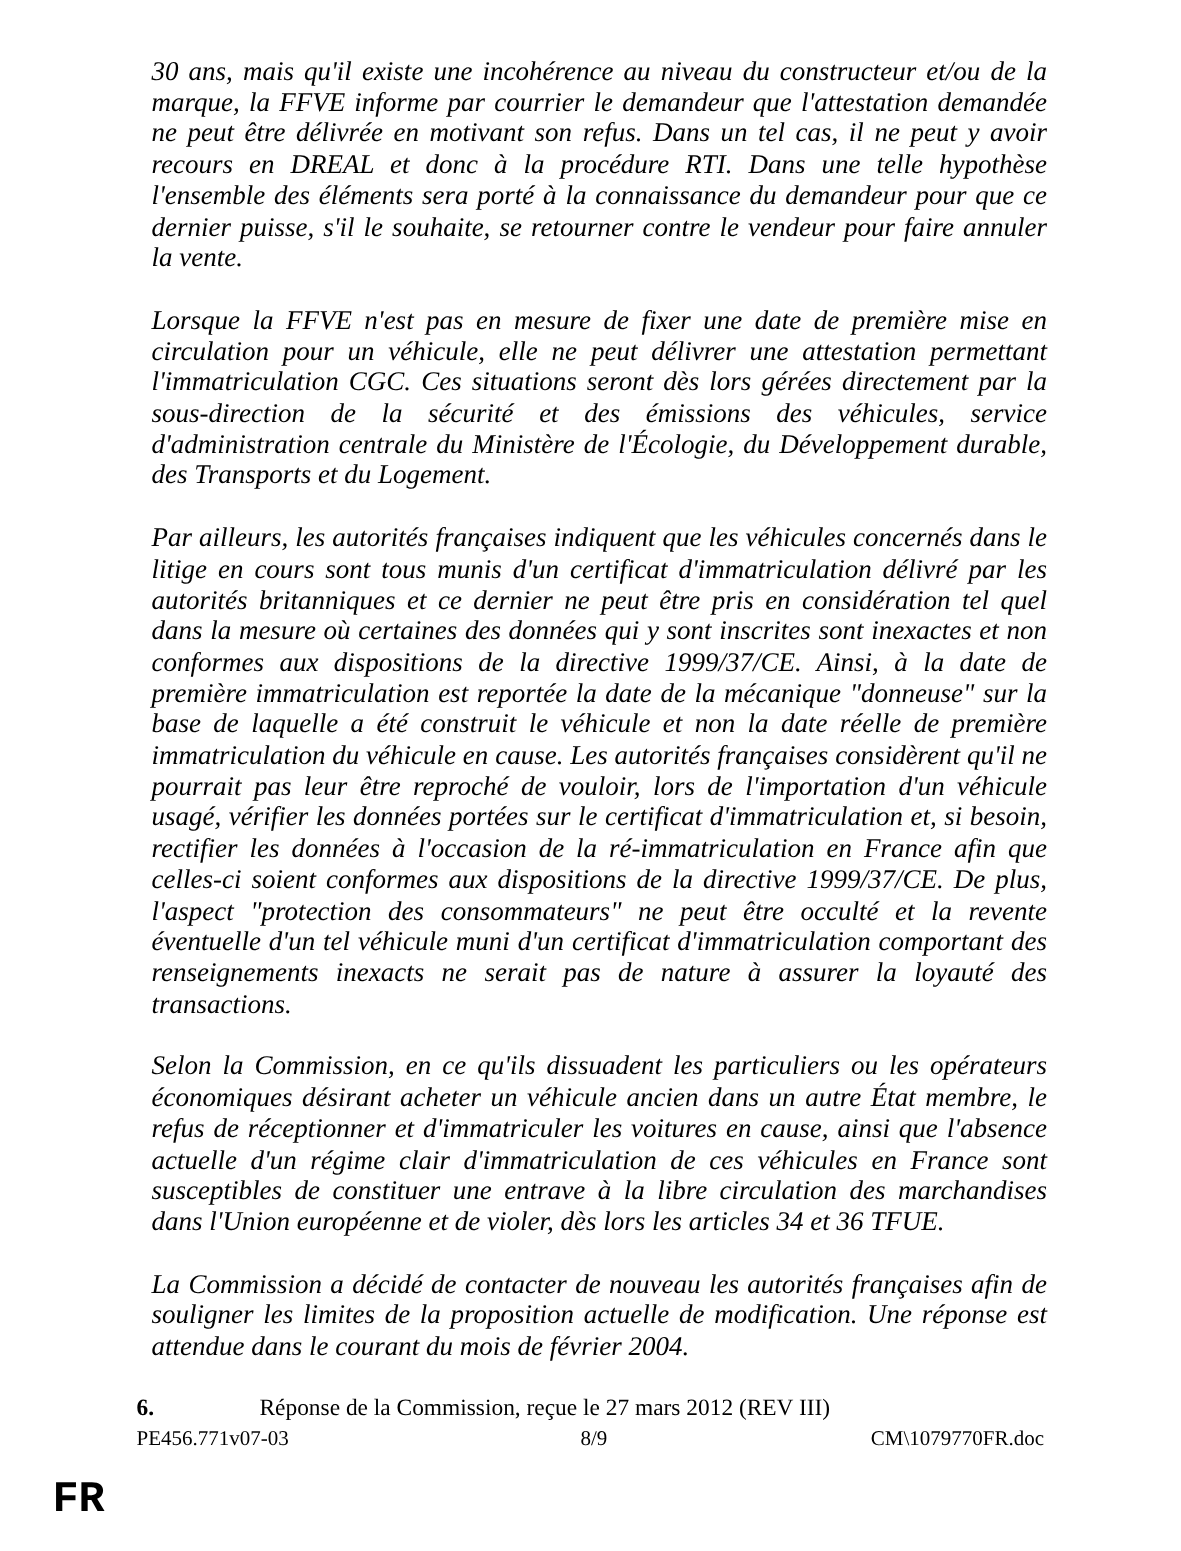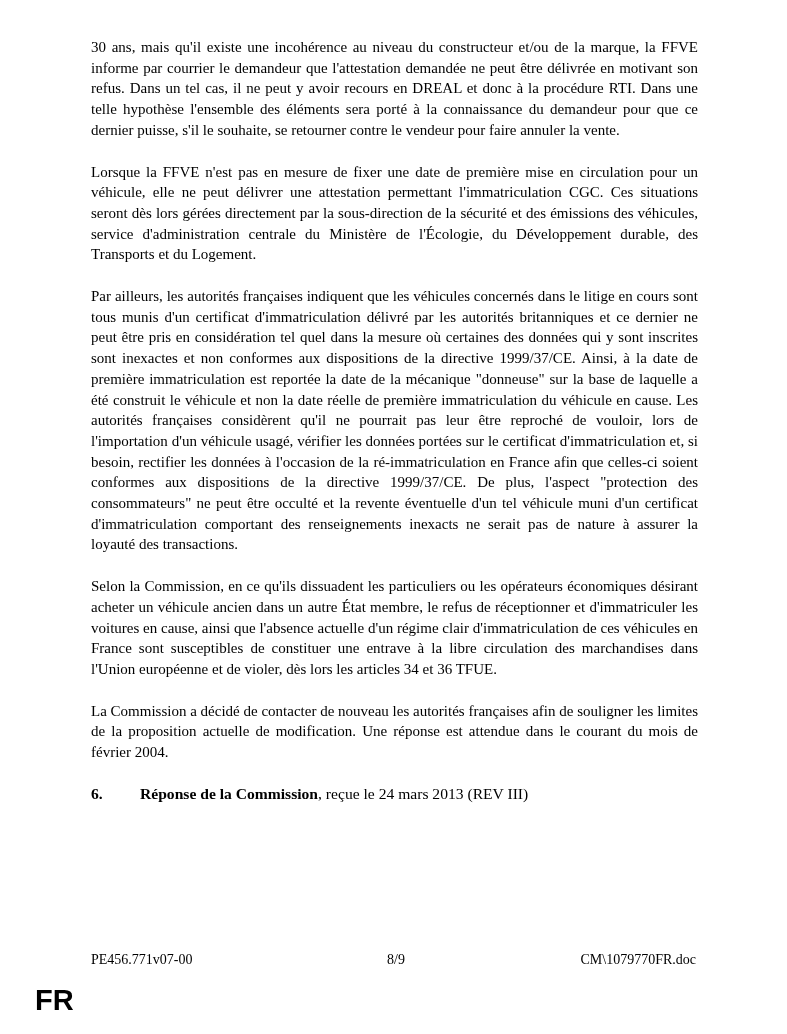--- a/index.html
+++ b/index.html
@@ -15,79 +15,81 @@
       color: #000000;
       font-family: "Liberation Serif", "DejaVu Serif", serif;
     }
     .page-body {
       position: absolute;
       left: 91px;
       top: 37px;
       width: 607px;
     }
     .para {
-      margin: 0 0 21px 0;
-      font-size: 15px;
+      margin: 0 0 21px 10px;
+      font-size: 18px;
       line-height: 20.7px;
       text-align: justify;
       text-align-last: left;
+      font-style: italic;
     }
     .heading {
       margin: 0 0 21px 0;
       font-size: 15.6px;
       line-height: 20.7px;
       display: flex;
     }
     .heading .num {
       width: 49px;
       font-weight: bold;
       flex: none;
     }
     .heading .title {
-      font-weight: bold;
+      font-weight: normal;
+      margin-left: 33px;
     }
     .footer {
       position: absolute;
       top: 950px;
       left: 91px;
       width: 607px;
       height: 20px;
       font-size: 14px;
       line-height: 20px;
     }
     .footer .left { position: absolute; left: 0; }
     .footer .center { position: absolute; left: 296px; }
     .footer .right { position: absolute; right: 2px; margin-left: 40px; }
     .lang-mark {
       position: absolute;
       left: 35px;
       top: 983px;
-      font-family: Liberation Sans, sans-serif;
+      font-family: Liberation Mono, monospace;
       font-weight: bold;
       font-size: 29px;
       line-height: 34px;
       letter-spacing: 0px;
     }
   </style>
 </head>
 <body>
 
 <div class="page-body">
   <p class="para">30 ans, mais qu'il existe une incohérence au niveau du constructeur et/ou de la marque, la FFVE informe par courrier le demandeur que l'attestation demandée ne peut être délivrée en motivant son refus. Dans un tel cas, il ne peut y avoir recours en DREAL et donc à la procédure RTI. Dans une telle hypothèse l'ensemble des éléments sera porté à la connaissance du demandeur pour que ce dernier puisse, s'il le souhaite, se retourner contre le vendeur pour faire annuler la vente.</p>
   <p class="para">Lorsque la FFVE n'est pas en mesure de fixer une date de première mise en circulation pour un véhicule, elle ne peut délivrer une attestation permettant l'immatriculation CGC. Ces situations seront dès lors gérées directement par la sous-direction de la sécurité et des émissions des véhicules, service d'administration centrale du Ministère de l'Écologie, du Développement durable, des Transports et du Logement.</p>
   <p class="para">Par ailleurs, les autorités françaises indiquent que les véhicules concernés dans le litige en cours sont tous munis d'un certificat d'immatriculation délivré par les autorités britanniques et ce dernier ne peut être pris en considération tel quel dans la mesure où certaines des données qui y sont inscrites sont inexactes et non conformes aux dispositions de la directive 1999/37/CE. Ainsi, à la date de première immatriculation est reportée la date de la mécanique "donneuse" sur la base de laquelle a été construit le véhicule et non la date réelle de première immatriculation du véhicule en cause. Les autorités françaises considèrent qu'il ne pourrait pas leur être reproché de vouloir, lors de l'importation d'un véhicule usagé, vérifier les données portées sur le certificat d'immatriculation et, si besoin, rectifier les données à l'occasion de la ré-immatriculation en France afin que celles-ci soient conformes aux dispositions de la directive 1999/37/CE. De plus, l'aspect "protection des consommateurs" ne peut être occulté et la revente éventuelle d'un tel véhicule muni d'un certificat d'immatriculation comportant des renseignements inexacts ne serait pas de nature à assurer la loyauté des transactions.</p>
   <p class="para">Selon la Commission, en ce qu'ils dissuadent les particuliers ou les opérateurs économiques désirant acheter un véhicule ancien dans un autre État membre, le refus de réceptionner et d'immatriculer les voitures en cause, ainsi que l'absence actuelle d'un régime clair d'immatriculation de ces véhicules en France sont susceptibles de constituer une entrave à la libre circulation des marchandises dans l'Union européenne et de violer, dès lors les articles 34 et 36 TFUE.</p>
   <p class="para">La Commission a décidé de contacter de nouveau les autorités françaises afin de souligner les limites de la proposition actuelle de modification. Une réponse est attendue dans le courant du mois de février 2004.</p>
 
   <div class="heading">
     <span class="num">6.</span>
-    <span><span class="title">Réponse de la Commission</span><span>, reçue le 24 mars 2013 (REV III)</span></span>
+    <span><span class="title">Réponse de la Commission</span><span>, reçue le 27 mars 2012 (REV III)</span></span>
   </div>
 
 </div>
 
 <div class="footer">
-  <span class="left">PE456.771v07-00</span>
+  <span class="left">PE456.771v07-03</span>
   <span class="center">8/9</span>
   <span class="right">CM\1079770FR.doc</span>
 </div>
 
 <div class="lang-mark">FR</div>
 
 </body></html>

